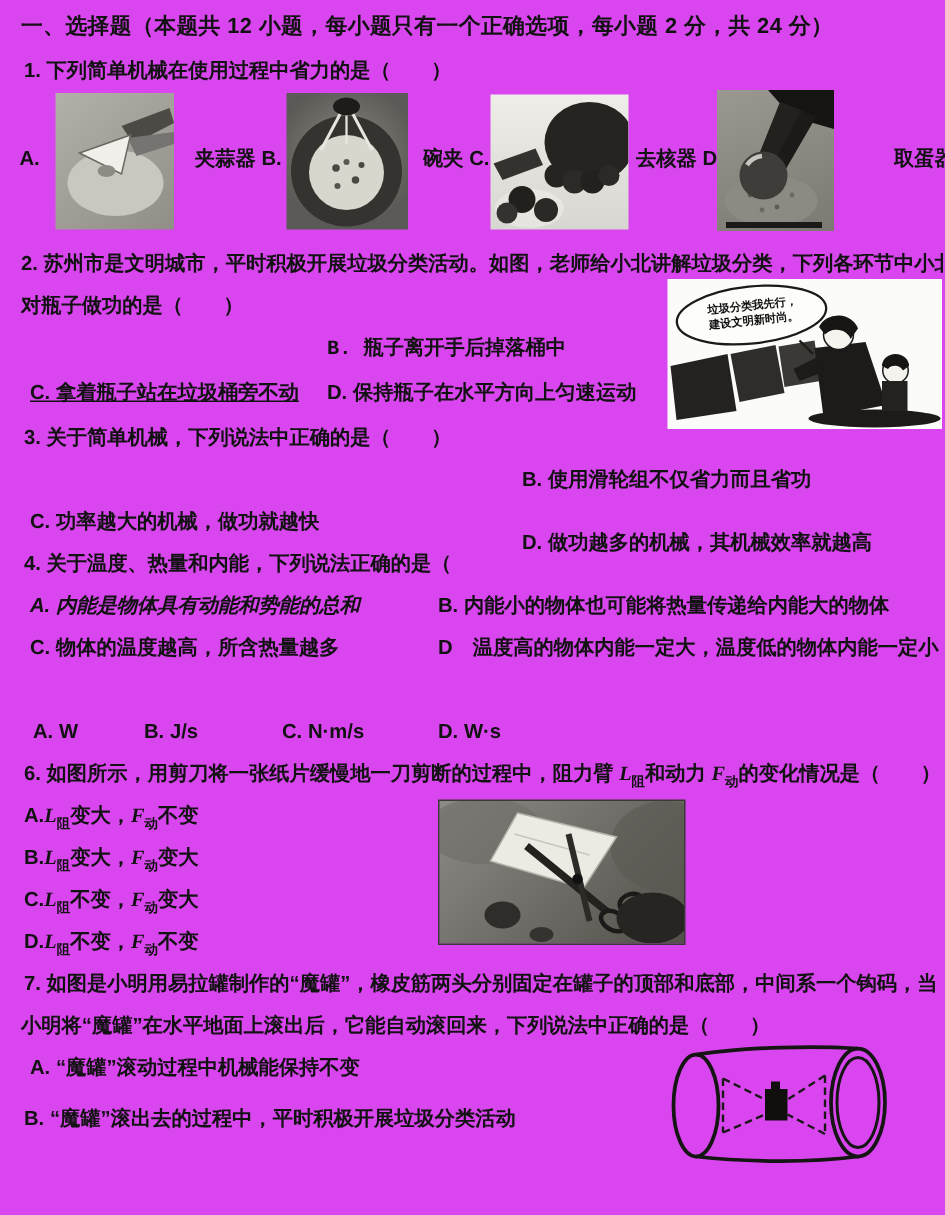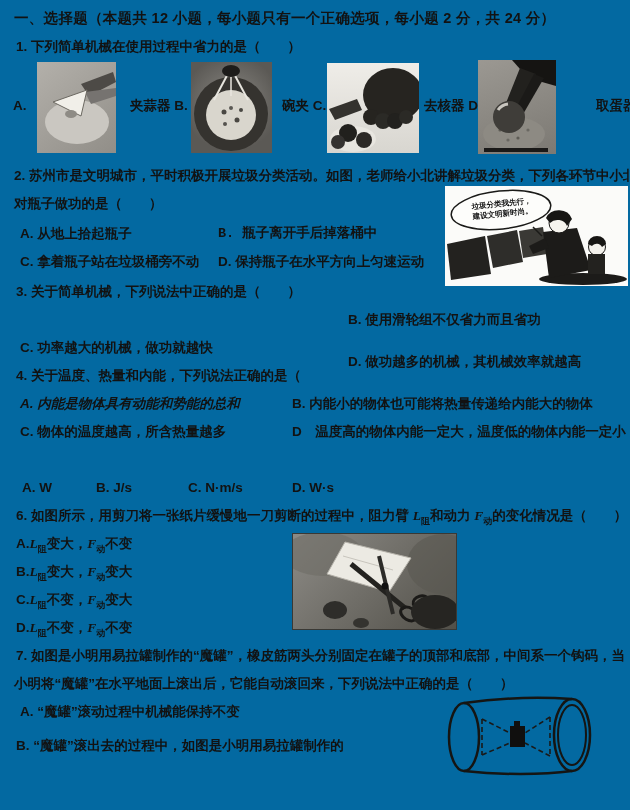--- a/index.html
+++ b/index.html
@@ -1,18 +1,18 @@
 <!DOCTYPE html>
 <html><head>
 <meta charset="utf-8">
 <style>
   html,body{margin:0;padding:0;background:#dddddd;}
   .page{
     position:relative;width:630px;height:810px;margin:0 auto;
-    background:#0369a1;color:#121212;overflow:hidden;
+    background:#d946ef;color:#121212;overflow:hidden;
     font-family:"Liberation Sans","DejaVu Sans",sans-serif;
   }
   .ln{position:absolute;white-space:nowrap;font-weight:700;font-size:13.5px;line-height:20px;letter-spacing:0;}
   .title{font-size:14.5px;letter-spacing:0.3px;}
   .photo{position:absolute;overflow:hidden;}
   .photo svg{display:block;}
   .var{font-family:"Liberation Serif","DejaVu Serif",serif;font-style:italic;font-weight:700;}
   sub{font-size:9px;font-weight:700;}
   .bubble-text{
     position:absolute;left:10px;top:13px;width:94px;text-align:center;
@@ -82,23 +82,22 @@
       <polygon points="56,14 66,18 44,56 36,52" fill="#1b1a18"></polygon>
       <circle cx="31" cy="57" r="16" fill="#3f3d39"></circle>
       <path d="M20,50 a14,14 0 0 1 10,-6" stroke="#c9c6bf" stroke-width="3" fill="none"></path>
       <rect x="6" y="88" width="64" height="4" fill="#1a1918"></rect>
     </svg>
   </div>
   <div class="ln" style="left:596px;top:96px;">取蛋器</div>
 
   <div class="ln" style="left:14px;top:166px;">2. 苏州市是文明城市，平时积极开展垃圾分类活动。如图，老师给小北讲解垃圾分类，下列各环节中小北</div>
   <div class="ln" style="left:14px;top:194px;">对瓶子做功的是（　　）</div>
-  <div class="ln" style="left:20px;top:224px;">A. 从地上拾起瓶子</div>
   <div class="ln" style="left:218px;top:224px;font-family:Liberation Mono, monospace;">B. 瓶子离开手后掉落桶中</div>
-  <div class="ln" style="left:20px;top:252px;">C. 拿着瓶子站在垃圾桶旁不动</div>
+  <div class="ln" style="left:20px;top:252px;text-decoration:underline;">C. 拿着瓶子站在垃圾桶旁不动</div>
   <div class="ln" style="left:218px;top:252px;">D. 保持瓶子在水平方向上匀速运动</div>
 
   <div class="photo" style="left:445px;top:186px;width:183px;height:100px;background:#fbfbf9;">
     <svg width="183" height="100" viewBox="0 0 183 100" style="position:absolute;left:0;top:0;">
       <polygon points="2,58 40,50 46,88 6,94" fill="#23221f"></polygon>
       <polygon points="42,50 72,44 78,76 48,82" fill="#2e2d2a"></polygon>
       <polygon points="74,45 98,41 102,68 78,72" fill="#3a3935"></polygon>
       <ellipse cx="138" cy="93" rx="44" ry="6" fill="#1c1b19"></ellipse>
       <polygon points="98,46 132,42 146,84 104,92" fill="#1c1b19"></polygon>
       <polygon points="100,52 84,60 88,68 104,62" fill="#1c1b19"></polygon>
@@ -153,21 +152,21 @@
       <ellipse cx="128" cy="68" rx="8" ry="6" fill="none" stroke="#1b1a18" stroke-width="3" transform="rotate(-15 128 68)"></ellipse>
       <ellipse cx="142" cy="78" rx="24" ry="17" fill="#262522"></ellipse>
       <ellipse cx="42" cy="76" rx="12" ry="9" fill="#2e2d2a"></ellipse>
       <ellipse cx="68" cy="89" rx="8" ry="5" fill="#34332f"></ellipse>
     </svg>
   </div>
 
   <div class="ln" style="left:16px;top:646px;">7. 如图是小明用易拉罐制作的“魔罐”，橡皮筋两头分别固定在罐子的顶部和底部，中间系一个钩码，当</div>
   <div class="ln" style="left:14px;top:674px;">小明将“魔罐”在水平地面上滚出后，它能自动滚回来，下列说法中正确的是（　　）</div>
   <div class="ln" style="left:20px;top:702px;">A. “魔罐”滚动过程中机械能保持不变</div>
-  <div class="ln" style="left:16px;top:736px;">B. “魔罐”滚出去的过程中，如图是小明用易拉罐制作的</div>
+  <div class="ln" style="left:16px;top:736px;">B. “魔罐”滚出去的过程中，平时积极开展垃圾分类活动</div>
 
   <div class="photo" style="left:430px;top:693px;width:176px;height:86px;">
     <svg width="176" height="86" viewBox="0 0 176 86">
       <path d="M34,10 C70,5 112,4 142,6" stroke="#151513" stroke-width="2.5" fill="none"></path>
       <path d="M34,78 C70,82 112,82 142,78" stroke="#151513" stroke-width="2.5" fill="none"></path>
       <ellipse cx="34" cy="44" rx="15" ry="34" fill="none" stroke="#151513" stroke-width="2.5"></ellipse>
       <ellipse cx="142" cy="42" rx="18" ry="36" fill="none" stroke="#151513" stroke-width="2.5"></ellipse>
       <ellipse cx="142" cy="42" rx="14" ry="30" fill="none" stroke="#151513" stroke-width="2"></ellipse>
       <line x1="52" y1="26" x2="52" y2="62" stroke="#1a1918" stroke-width="1.6" stroke-dasharray="5,3"></line>
       <line x1="120" y1="24" x2="120" y2="63" stroke="#1a1918" stroke-width="1.6" stroke-dasharray="5,3"></line>

